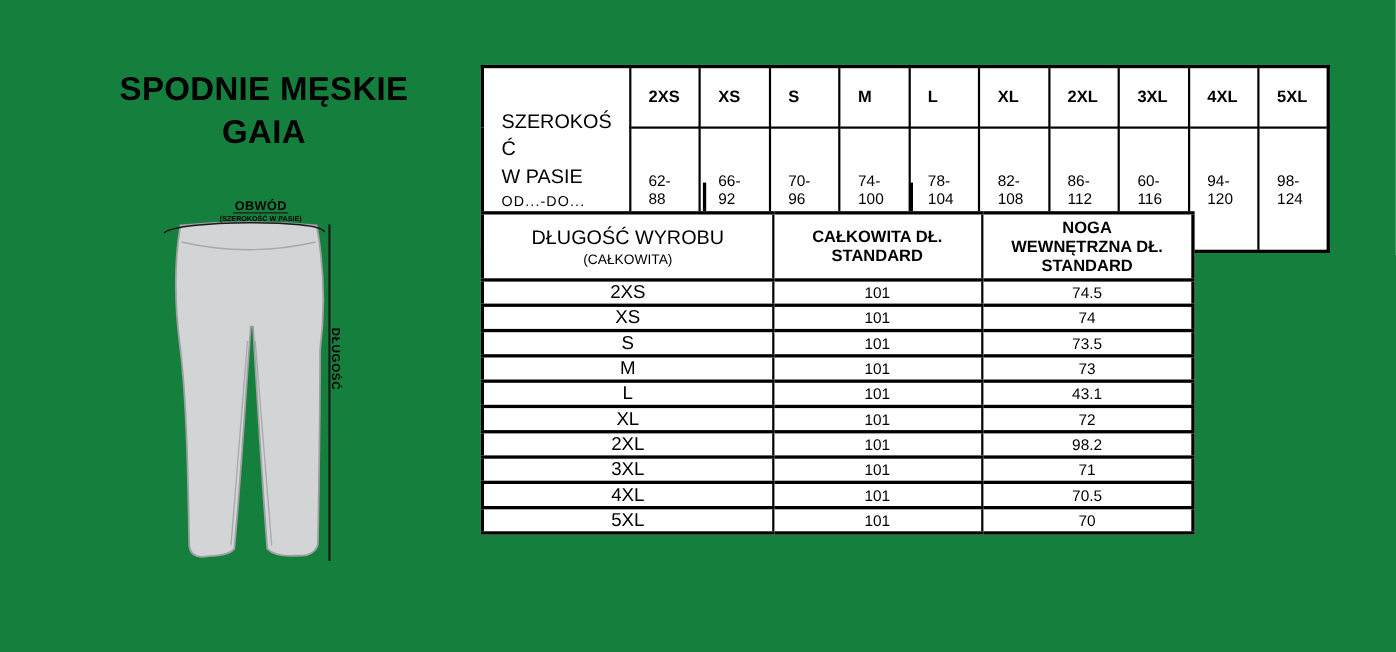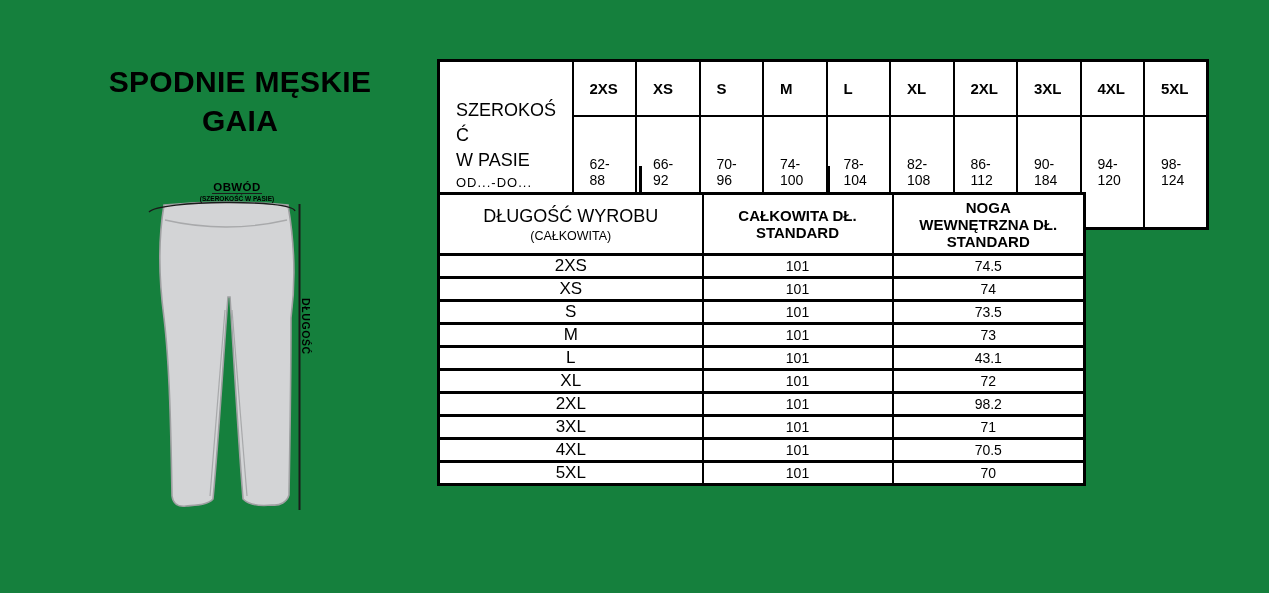--- a/index.html
+++ b/index.html
@@ -113,21 +113,21 @@
         <td class="t1-size">5XL</td>
       </tr>
       <tr>
         <td class="t1-val">62-88</td>
         <td class="t1-val">66-92</td>
         <td class="t1-val">70-96</td>
         <td class="t1-val">74-100</td>
         <td class="t1-val">78-104</td>
         <td class="t1-val">82-108</td>
         <td class="t1-val">86-112</td>
-        <td class="t1-val">90-184</td>
+        <td class="t1-val">60-116</td>
         <td class="t1-val">94-120</td>
         <td class="t1-val">98-124</td>
       </tr>
     </tbody>
   </table>
 
   <div class="conn conn1"></div>
   <div class="conn conn2"></div>
 
   <table class="t2">

